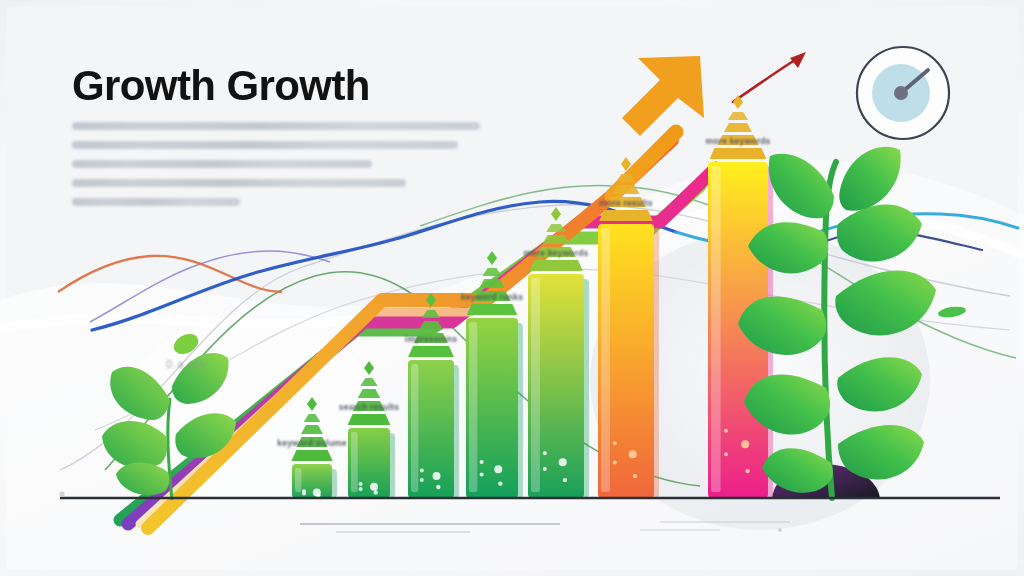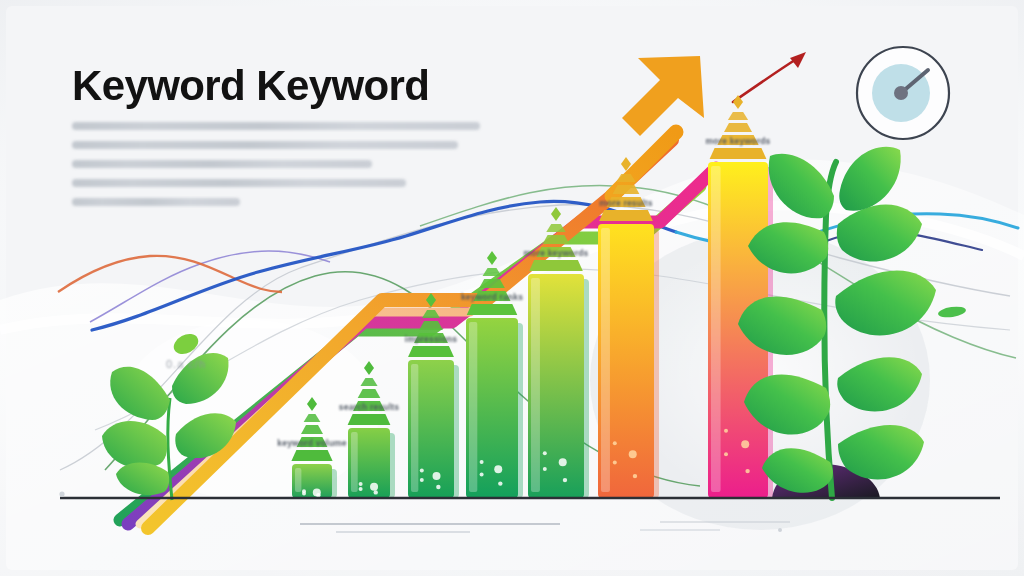--- a/index.html
+++ b/index.html
@@ -348,21 +348,21 @@
   <svg class="layer" viewBox="0 0 1024 576">
     <g>
       <circle cx="903" cy="93" r="46" fill="#fdfdfe" stroke="#3d4450" stroke-width="2.2"></circle>
       <circle cx="901" cy="93" r="29" fill="#bfdfe8"></circle>
       <line x1="901" y1="93" x2="928" y2="70" stroke="#5e6472" stroke-width="4" stroke-linecap="round"></line>
       <circle cx="901" cy="93" r="7" fill="#6e7280"></circle>
     </g>
   </svg>
 
   <div id="headwrap">
-    <h1 id="title">Keyword Keyword</h1>
+    <h1 id="title">Growth Growth</h1>
     <div class="blurline b1">Keyword research measurement increasing search volume and visibility</div>
     <div class="blurline b2">organic traffic for targeted keyword over time across content and</div>
     <div class="blurline b3">search intent by phrase topic tracking for competitive content</div>
     <div class="blurline b4">performance and ranking improvements driving the monthly increases</div>
     <div class="blurline b5">steady organic growth metrics.</div>
   </div>
 
   <div id="annot">0.a c/h</div>
 
 </div>

